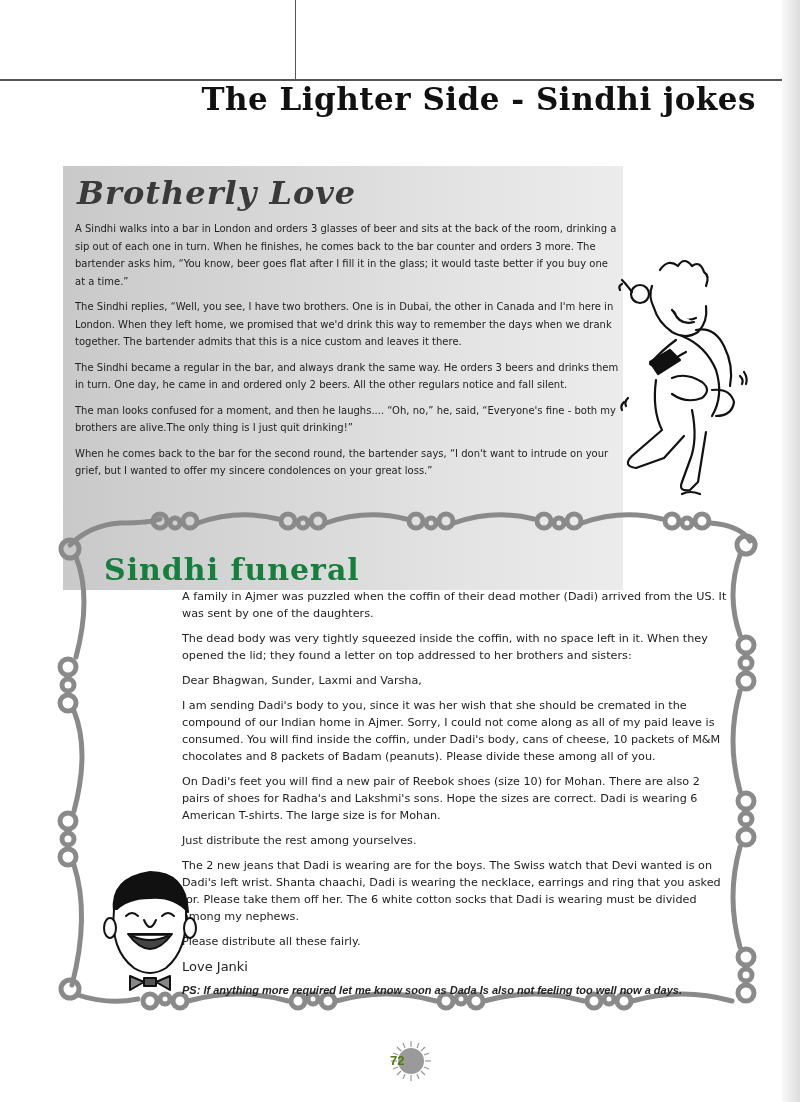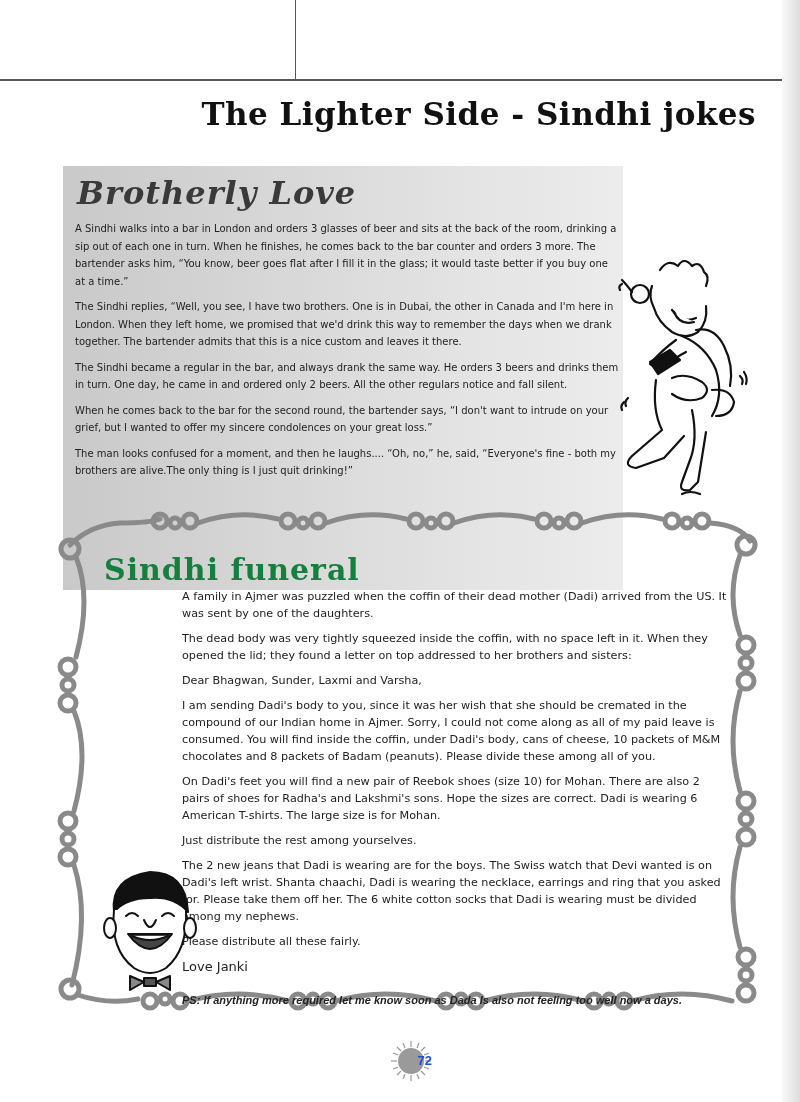--- a/index.html
+++ b/index.html
@@ -5,66 +5,66 @@
   * { box-sizing: border-box; margin: 0; padding: 0; }
   html, body { width: 800px; height: 1102px; background: #ffffff; overflow: hidden; }
   body { position: relative; font-family: "DejaVu Sans", sans-serif; color: #1e1e1e; }
 
   
   .top-frame { position: absolute; left: 0; top: 0; width: 800px; height: 81px; border-bottom: 2px solid #555; }
   .top-frame .divider { position: absolute; left: 295px; top: 0; width: 1px; height: 80px; background: #555; }
   .right-edge { position: absolute; right: 0; top: 0; width: 18px; height: 1102px;
     background: linear-gradient(to right, #fafafa, #e8e8e8 60%, #dcdcdc); }
 
-  .page-title { position: absolute; right: 44px; top: 96px; font-family: "DejaVu Serif", serif;
+  .page-title { position: absolute; right: 44px; top: 81px; font-family: "DejaVu Serif", serif;
     font-weight: bold; font-size: 31px; letter-spacing: 0.5px; color: #111; }
 
   
   .joke1-box { position: absolute; left: 63px; top: 166px; width: 560px; height: 424px;
     background: linear-gradient(90deg, #c9c9c9 0%, #d6d6d6 35%, #e3e3e3 70%, #ececec 100%); }
   .joke1-title { position: absolute; left: 14px; top: 8px; font-family: "DejaVu Serif", serif;
     font-size: 32px; font-weight: bold; color: #3a3a3a; letter-spacing: 1px; font-style: italic; }
   .joke1-body { position: absolute; left: 12px; top: 54px; width: 545px; font-size: 10px; line-height: 17.5px; color: #222; }
   .joke1-body p { margin-bottom: 8px; }
 
   .laugh-man { position: absolute; left: 612px; top: 250px; width: 140px; height: 260px; }
 
   
   .frame { position: absolute; left: 40px; top: 505px; width: 730px; height: 520px; }
   .joke2-title { position: absolute; left: 104px; top: 552px; font-family: "DejaVu Serif", serif;
     font-size: 30px; font-weight: bold; color: #15803d; letter-spacing: 1px; }
   .joke2-body { position: absolute; left: 182px; top: 589px; width: 545px; font-size: 11.2px; line-height: 16.8px; color: #222; }
   .joke2-body p { margin-bottom: 8.5px; }
-  .joke2-body .sign { font-size: 13px; margin-top: 2px; margin-bottom: 16px; }
+  .joke2-body .sign { font-size: 13px; margin-top: 2px; margin-bottom: 6px; }
   .joke2-body .ps { font-family: "Liberation Sans", sans-serif; font-weight: bold; font-style: italic; font-size: 11px; }
 
   .face { position: absolute; left: 100px; top: 862px; width: 100px; height: 130px; }
 
   .page-num { position: absolute; left: 390px; top: 1040px; width: 42px; height: 42px; }
   .page-num-label { position: absolute; left: 390px; top: 1040px; width: 42px; height: 42px;
-    line-height: 42px; text-align: right; font-family: "Liberation Sans", sans-serif; font-weight: bold; font-size: 13px; color: #1d4ed8; }
+    line-height: 42px; text-align: left; font-family: "Liberation Sans", sans-serif; font-weight: bold; font-size: 13px; color: #4d7c0f; }
 </style>
 </head>
 <body>
 
 <div class="top-frame">
   <div class="divider"></div>
 </div>
 <div class="right-edge"></div>
 
 <h1 class="page-title">The Lighter Side - Sindhi jokes</h1>
 
 <section class="joke1-box">
   <h2 class="joke1-title">Brotherly Love</h2>
   <div class="joke1-body">
     <p>A Sindhi walks into a bar in London and orders 3 glasses of beer and sits at the back of the room, drinking a sip out of each one in turn. When he finishes, he comes back to the bar counter and orders 3 more. The bartender asks him, “You know, beer goes flat after I fill it in the glass; it would taste better if you buy one at a time.”</p>
     <p>The Sindhi replies, “Well, you see, I have two brothers. One is in Dubai, the other in Canada and I'm here in London. When they left home, we promised that we'd drink this way to remember the days when we drank together. The bartender admits that this is a nice custom and leaves it there.</p>
     <p>The Sindhi became a regular in the bar, and always drank the same way. He orders 3 beers and drinks them in turn. One day, he came in and ordered only 2 beers. All the other regulars notice and fall silent.</p>
+    <p>The man looks confused for a moment, and then he laughs.... “Oh, no,” he, said, “Everyone's fine - both my brothers are alive.The only thing is I just quit drinking!”</p>
     <p>When he comes back to the bar for the second round, the bartender says, “I don't want to intrude on your grief, but I wanted to offer my sincere condolences on your great loss.”</p>
-    <p>The man looks confused for a moment, and then he laughs.... “Oh, no,” he, said, “Everyone's fine - both my brothers are alive.The only thing is I just quit drinking!”</p>
   </div>
 </section>
 
 <svg class="laugh-man" viewBox="0 0 140 260" fill="none" stroke="#111" stroke-width="2.2" stroke-linecap="round" stroke-linejoin="round">
   <path d="M48 20 q8-12 18-4 q6-10 14 0 q8-6 12 6 q6 4 2 14"></path>
   <path d="M40 36 q-4 10 2 22 q4 14 18 24 q14 8 26 0 q10-10 8-26"></path>
   <path d="M60 60 q10 14 24 8"></path>
   <path d="M62 62 q6 14 20 10" fill="#fff"></path>
   <circle cx="28" cy="44" r="9" fill="#fff"></circle>
   <path d="M20 42 q-6 -8 -10 -12"></path>

